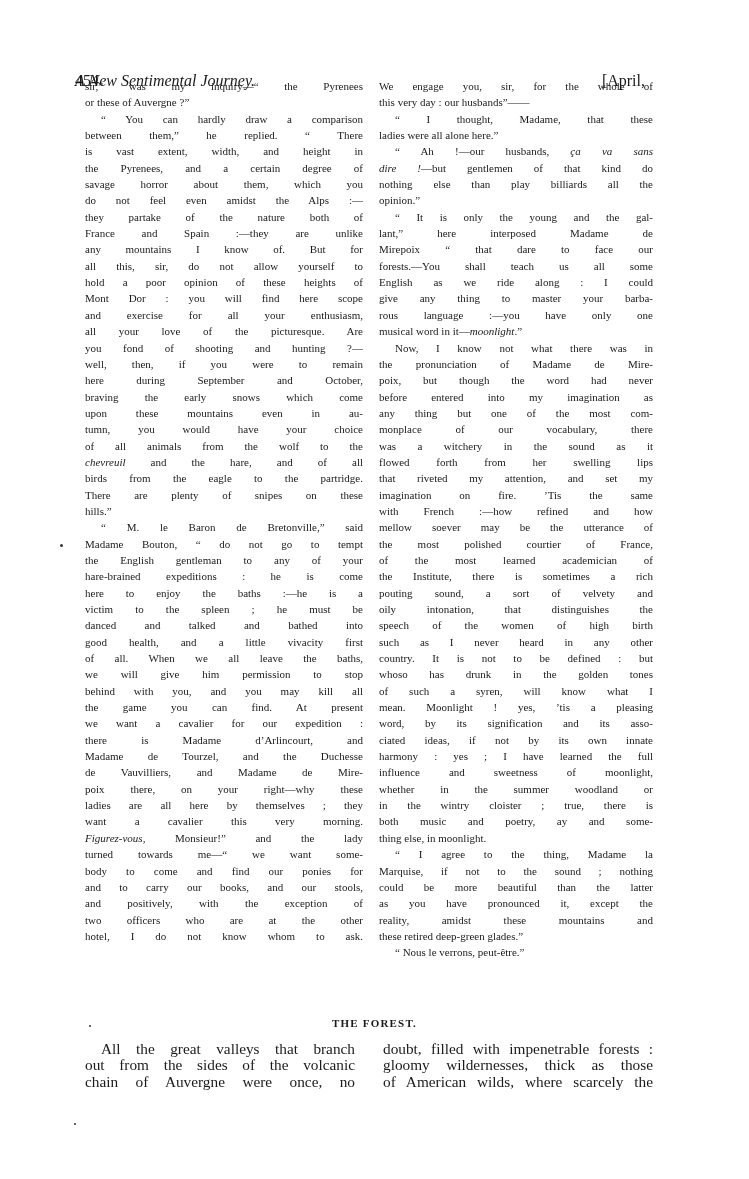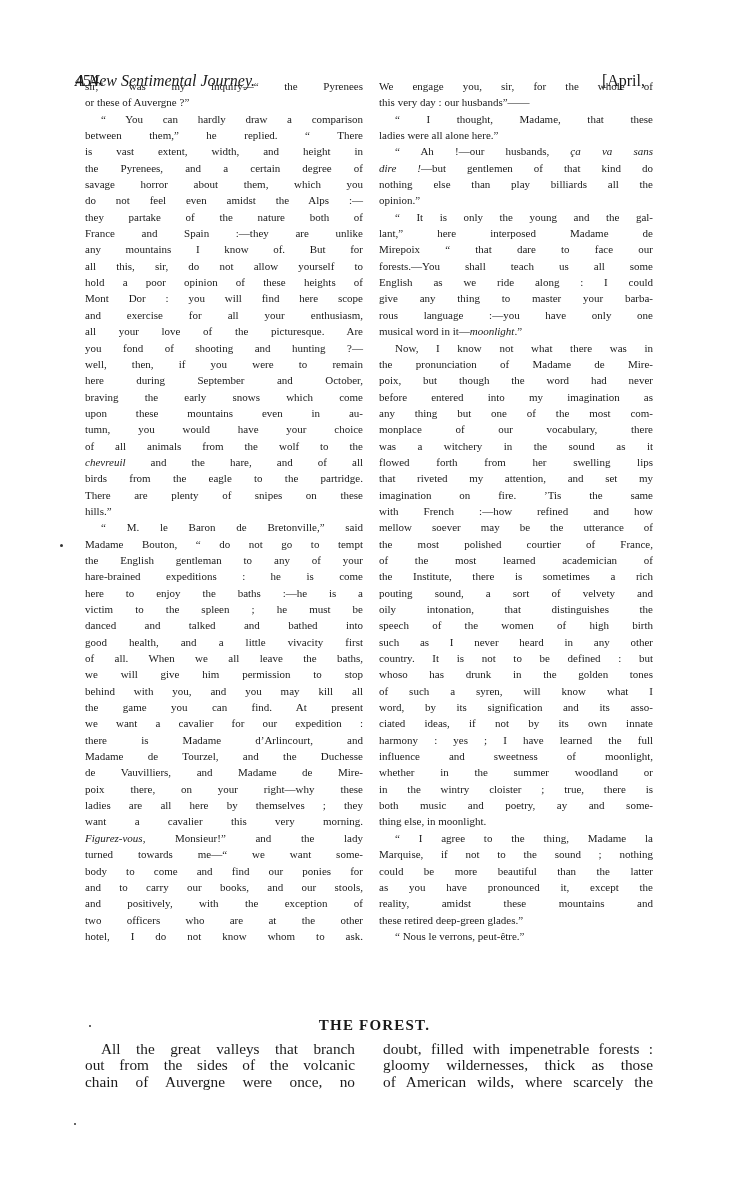--- a/index.html
+++ b/index.html
@@ -10,21 +10,21 @@
   .pgnum { position: absolute; left: 0; top: 0; }
   .running { position: absolute; left: 0; right: 0; top: 0; font-style: italic; }
   .month { position: absolute; right: 0; top: 0; }
   .col { position: absolute; top: 78px; font-size: 11px; line-height: 16.35px; }
   .col.left { left: 85px; width: 278px; }
   .col.right { left: 379px; width: 274px; }
   .line { display: block; white-space: nowrap; text-align: justify; text-align-last: justify; height: 16.35px; }
   .line.last { text-align-last: left; }
   .line.indent { padding-left: 16px; }
   .section-title { position: absolute; top: 1017px; left: 0; width: 749px; text-align: center;
-                   font-size: 15px; letter-spacing: 1.2px; font-weight: bold; }
+                   font-size: 11px; letter-spacing: 1.2px; font-weight: bold; }
   .col2 { position: absolute; top: 1041px; font-size: 15.3px; line-height: 16.35px; }
   .col2.left { left: 85px; width: 270px; }
   .col2.right { left: 383px; width: 270px; }
   i { font-style: italic; }
   .mark { position: absolute; width: 3px; height: 3px; background: #333; border-radius: 50%; }
 </style>
 </head>
 <body>
 
 <div class="header">
@@ -120,20 +120,21 @@
     <span class="line">the most polished courtier of France,</span>
     <span class="line">of the most learned academician of</span>
     <span class="line">the Institute, there is sometimes a rich</span>
     <span class="line">pouting sound, a sort of velvety and</span>
     <span class="line">oily intonation, that distinguishes the</span>
     <span class="line">speech of the women of high birth</span>
     <span class="line">such as I never heard in any other</span>
     <span class="line">country. It is not to be defined : but</span>
     <span class="line">whoso has drunk in the golden tones</span>
     <span class="line">of such a syren, will know what I</span>
+    <span class="line">mean. Moonlight ! yes, ’tis a pleasing</span>
     <span class="line">word, by its signification and its asso-</span>
     <span class="line">ciated ideas, if not by its own innate</span>
     <span class="line">harmony : yes ; I have learned the full</span>
     <span class="line">influence and sweetness of moonlight,</span>
     <span class="line">whether in the summer woodland or</span>
     <span class="line">in the wintry cloister ; true, there is</span>
     <span class="line">both music and poetry, ay and some-</span>
     <span class="line last">thing else, in moonlight.</span>
     <span class="line indent">“ I agree to the thing, Madame la</span>
     <span class="line">Marquise, if not to the sound ; nothing</span>

